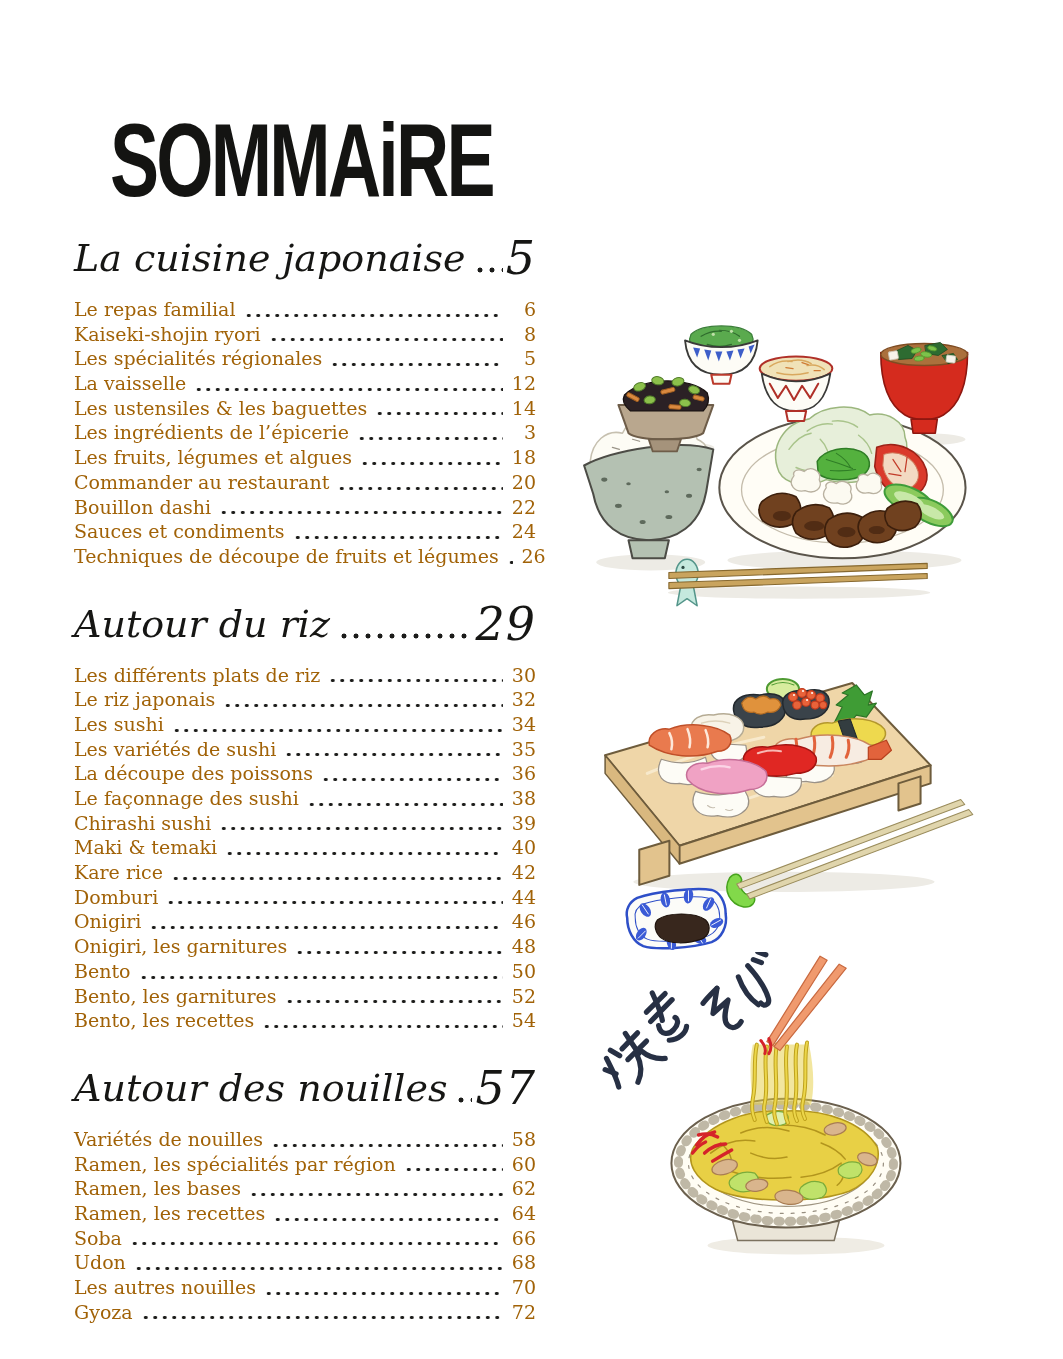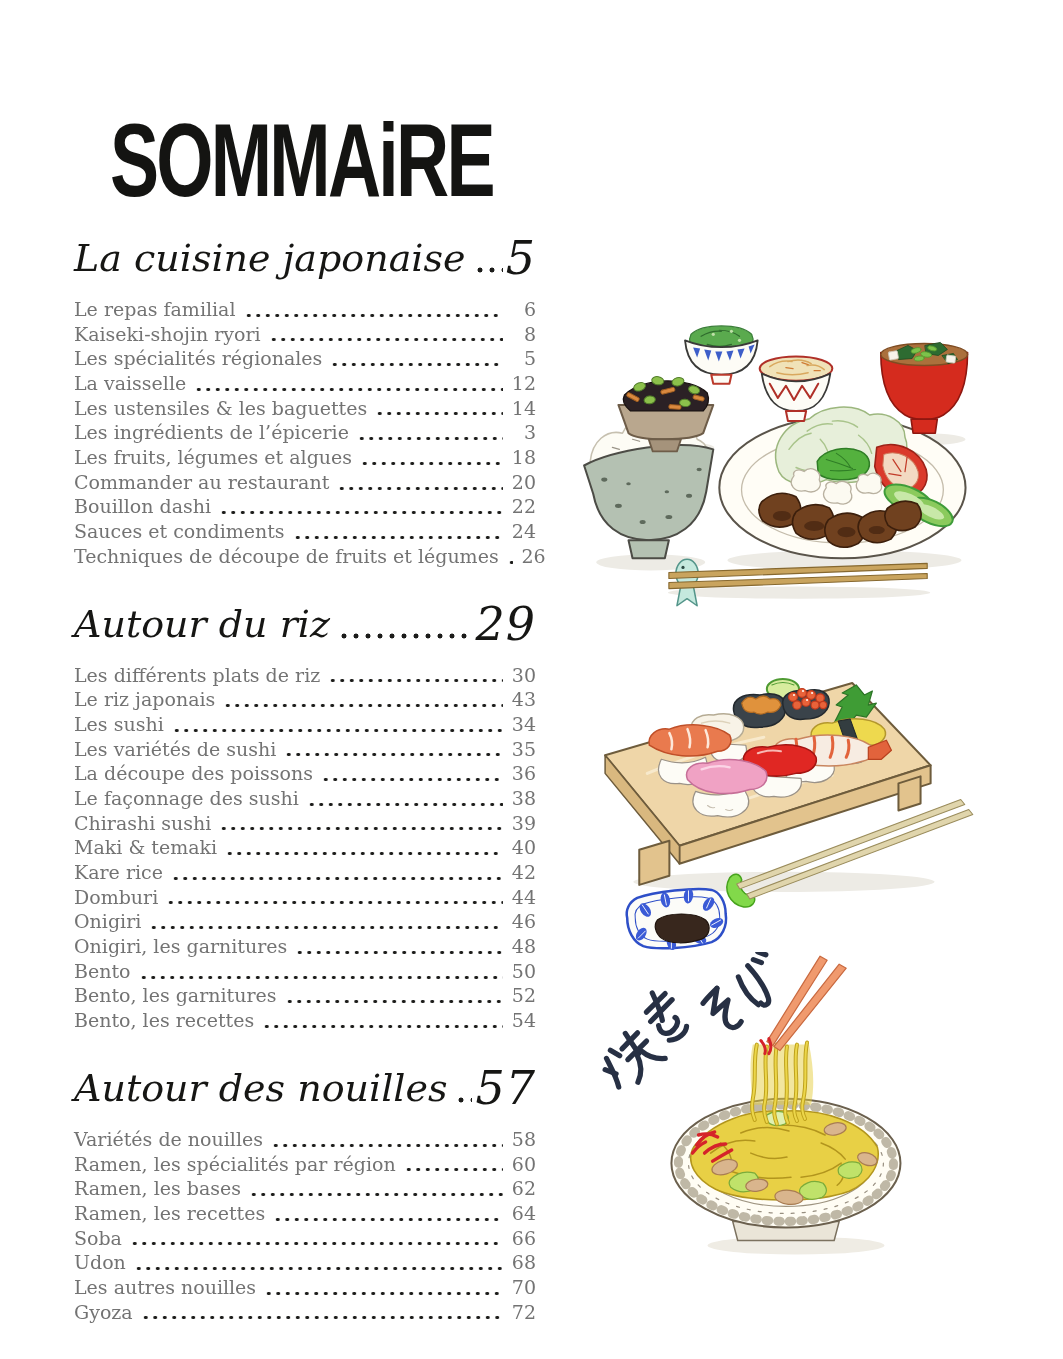--- a/index.html
+++ b/index.html
@@ -27,22 +27,22 @@
   .section-page { font-size:46px; letter-spacing:1px; }
   .leader { align-self:stretch; flex:1 1 10px; min-width:8px; margin:0 3px 0 6px;
     background-repeat:repeat-x;
   }
   .leader-lg {
     background-image:radial-gradient(circle, #1c1c1a 2.3px, transparent 2.7px);
     background-size:12px 6px; background-position:left 2px bottom 10px;
   }
   .entries { list-style:none; margin:14px 0 0; padding:0; }
   .entry {
-    display:flex; align-items:flex-end; height:24.7px;
-    font-size:19px; line-height:24.7px; white-space:nowrap; color:#737373;
+    display:flex; align-items:center; height:24.7px;
+    font-size:19px; line-height:24.7px; white-space:nowrap; color:#a16207;
   }
   .entry-label { flex:0 0 auto; }
   .leader-sm {
     background-image:radial-gradient(circle, #1c1c1a 1.6px, transparent 1.95px);
     background-size:9.5px 5px; background-position:left 2px bottom 4px;
   }
   .page-num { flex:0 0 auto; min-width:30px; text-align:right; }
   
   figure { margin:0; padding:0; position:absolute; }
   .fig-meal     { left:572px; top:318px; width:444px; height:298px; }
@@ -128,21 +128,21 @@
       </div>
       <ul class="entries">
         <li class="entry">
           <span class="entry-label">Les différents plats de riz</span>
           <span class="leader leader-sm"></span>
           <span class="page-num">30</span>
         </li>
         <li class="entry">
           <span class="entry-label">Le riz japonais</span>
           <span class="leader leader-sm"></span>
-          <span class="page-num">43</span>
+          <span class="page-num">32</span>
         </li>
         <li class="entry">
           <span class="entry-label">Les sushi</span>
           <span class="leader leader-sm"></span>
           <span class="page-num">34</span>
         </li>
         <li class="entry">
           <span class="entry-label">Les variétés de sushi</span>
           <span class="leader leader-sm"></span>
           <span class="page-num">35</span>

